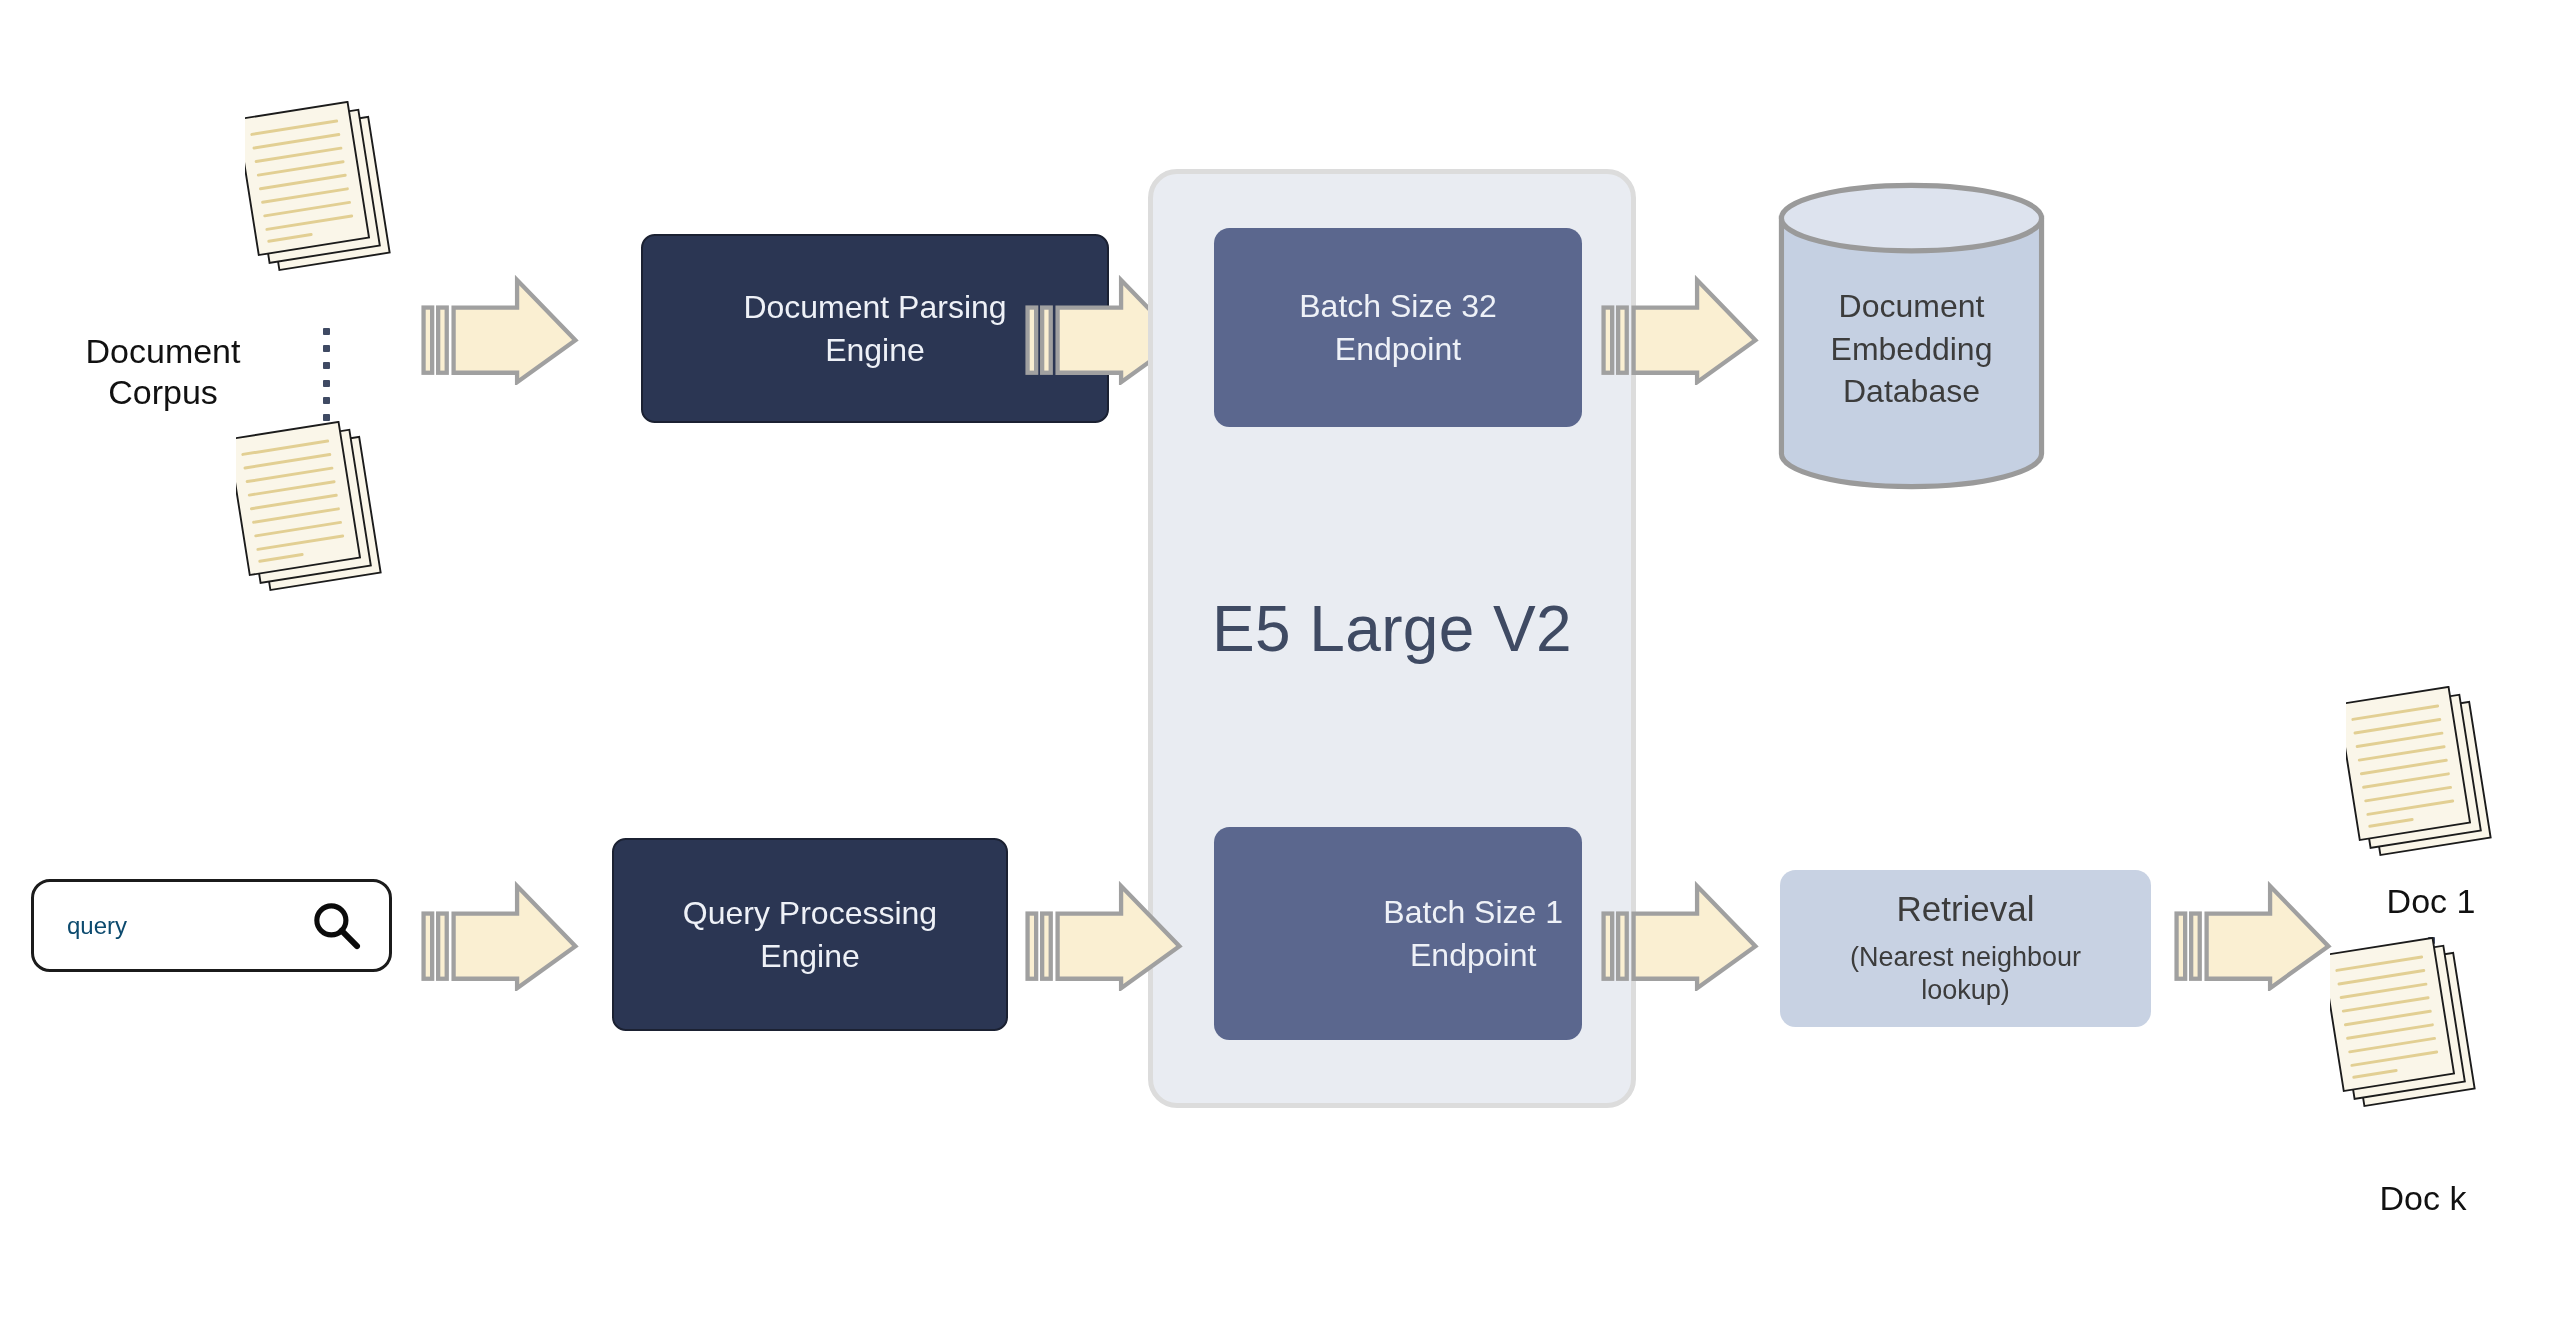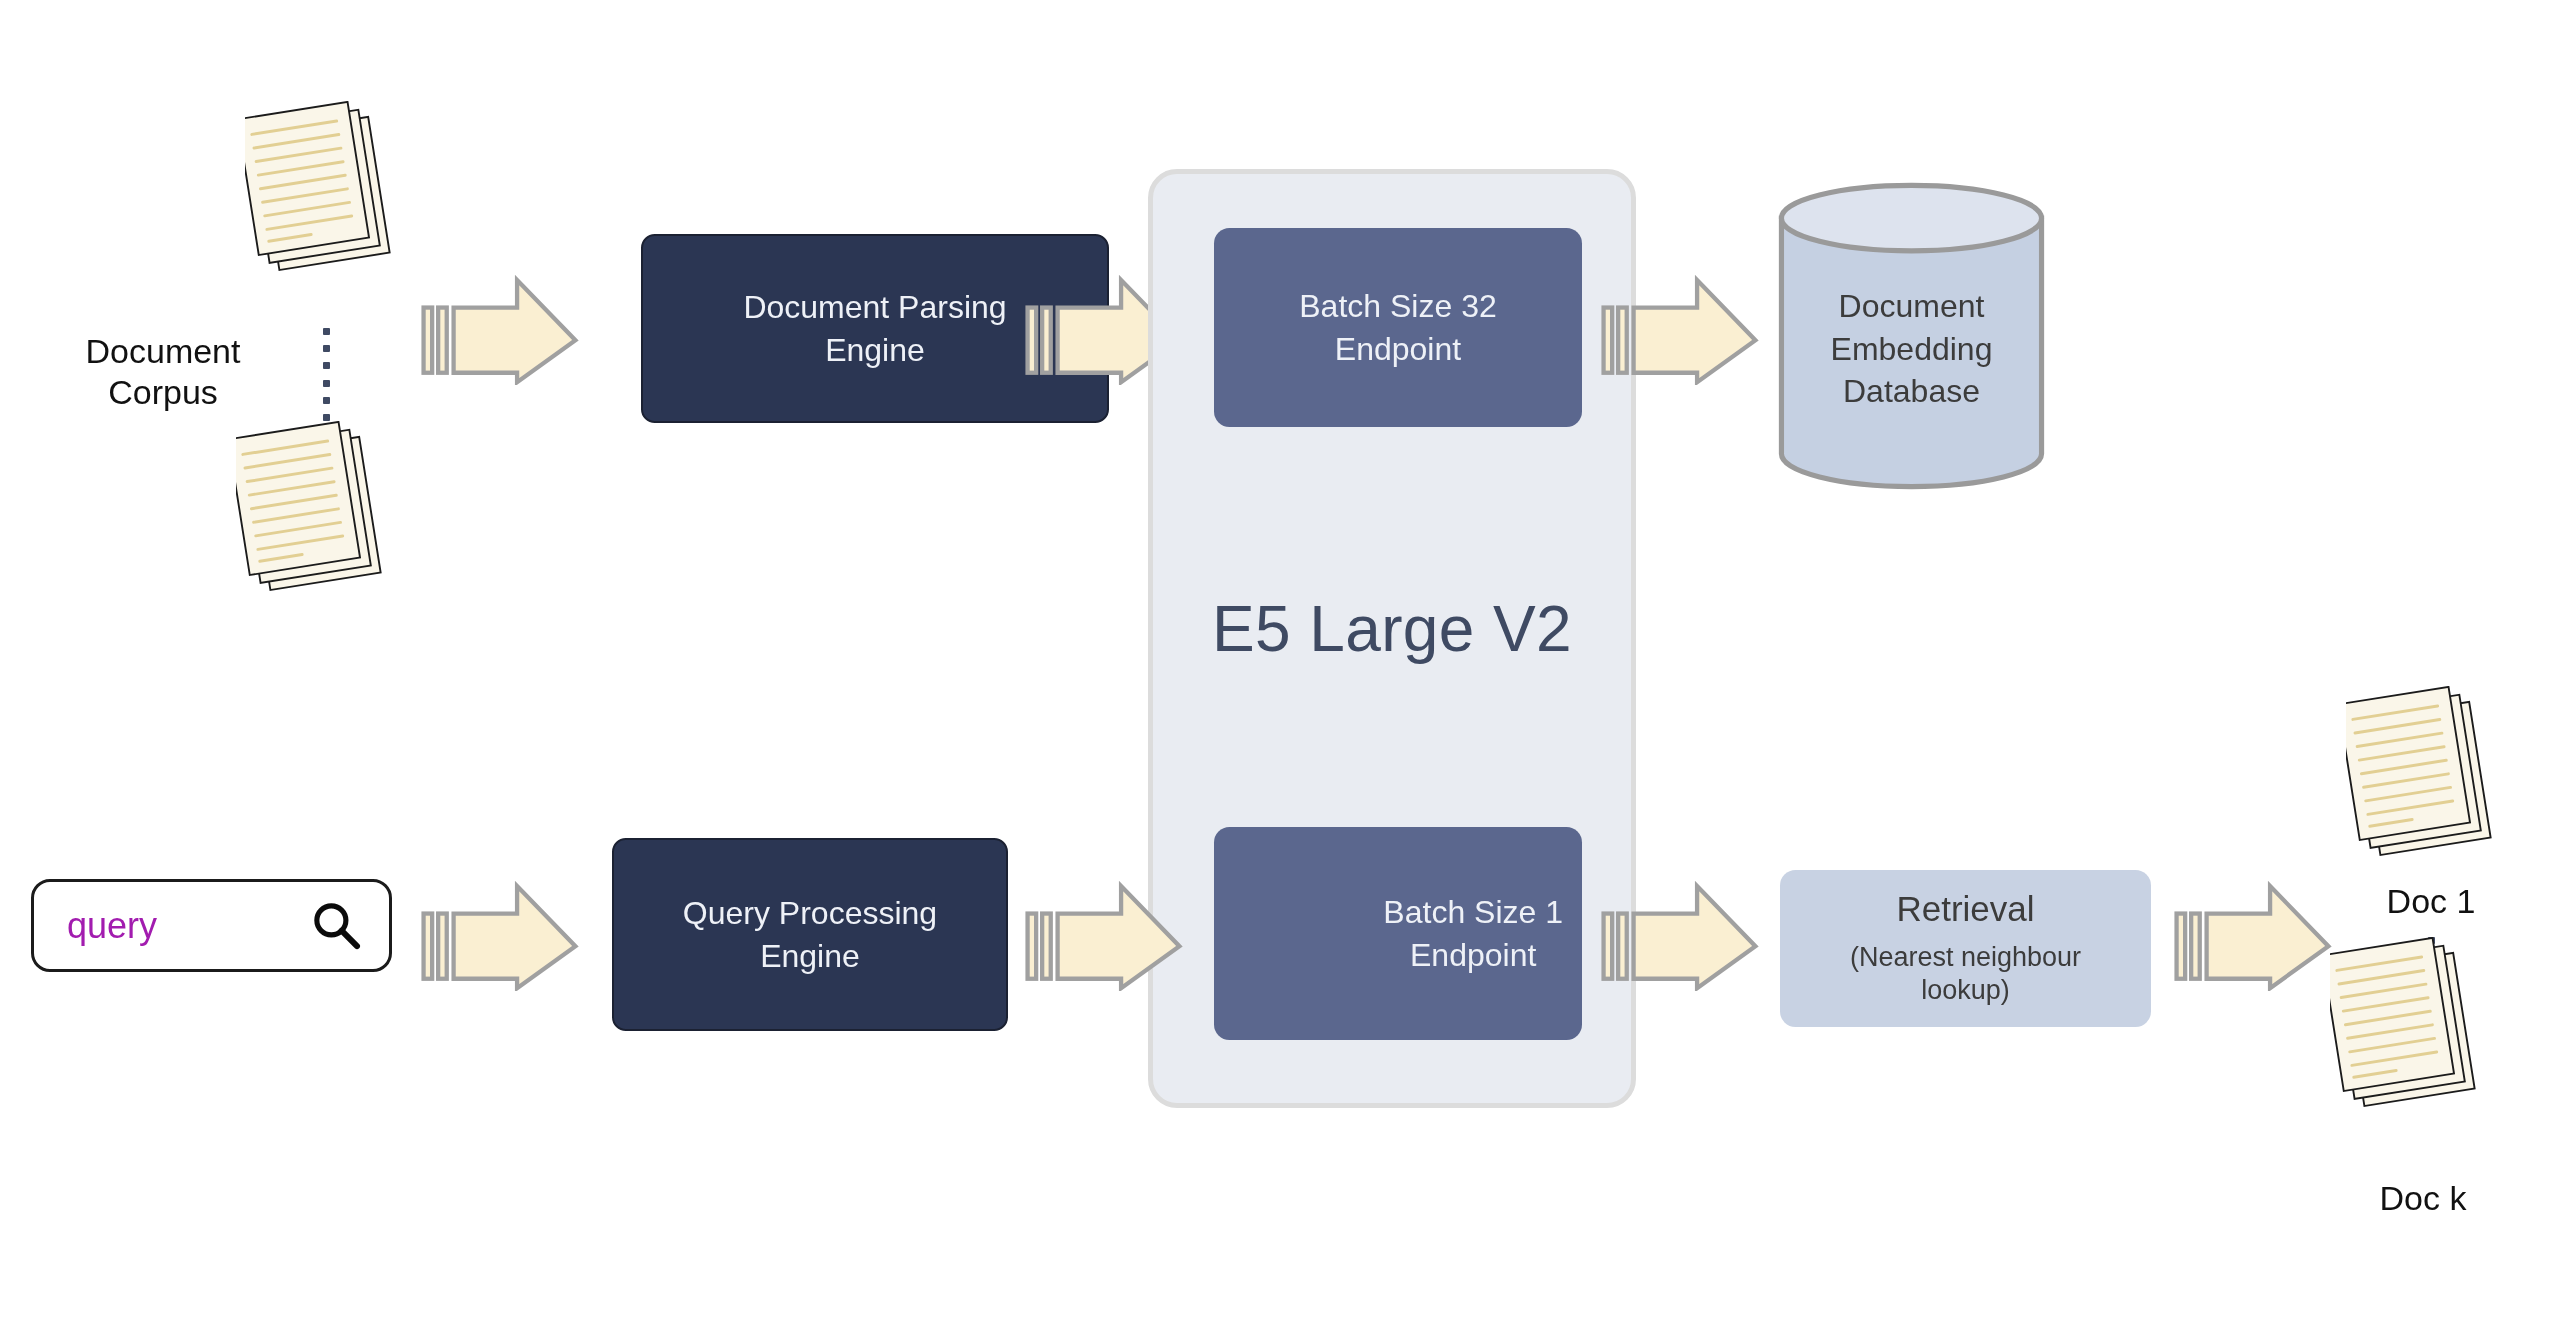--- a/index.html
+++ b/index.html
@@ -113,21 +113,21 @@
     height: 93px;
     border: 3.4px solid #1b1b1b;
     border-radius: 19px;
     background: #ffffff;
     box-sizing: border-box;
     display: flex;
     align-items: center;
     justify-content: space-between;
     padding: 0 26px 0 33px;
   }
-  .search-text { font-size: 36px; color: #a21caf; line-height: 1; }
+  .search-text { font-size: 24px; color: #0c4a6e; line-height: 1; }
 
   
   .plain-label {
     text-align: center;
     color: #111111;
     line-height: 1.22;
   }
 
   
   .arrow-svg { display: block; }

